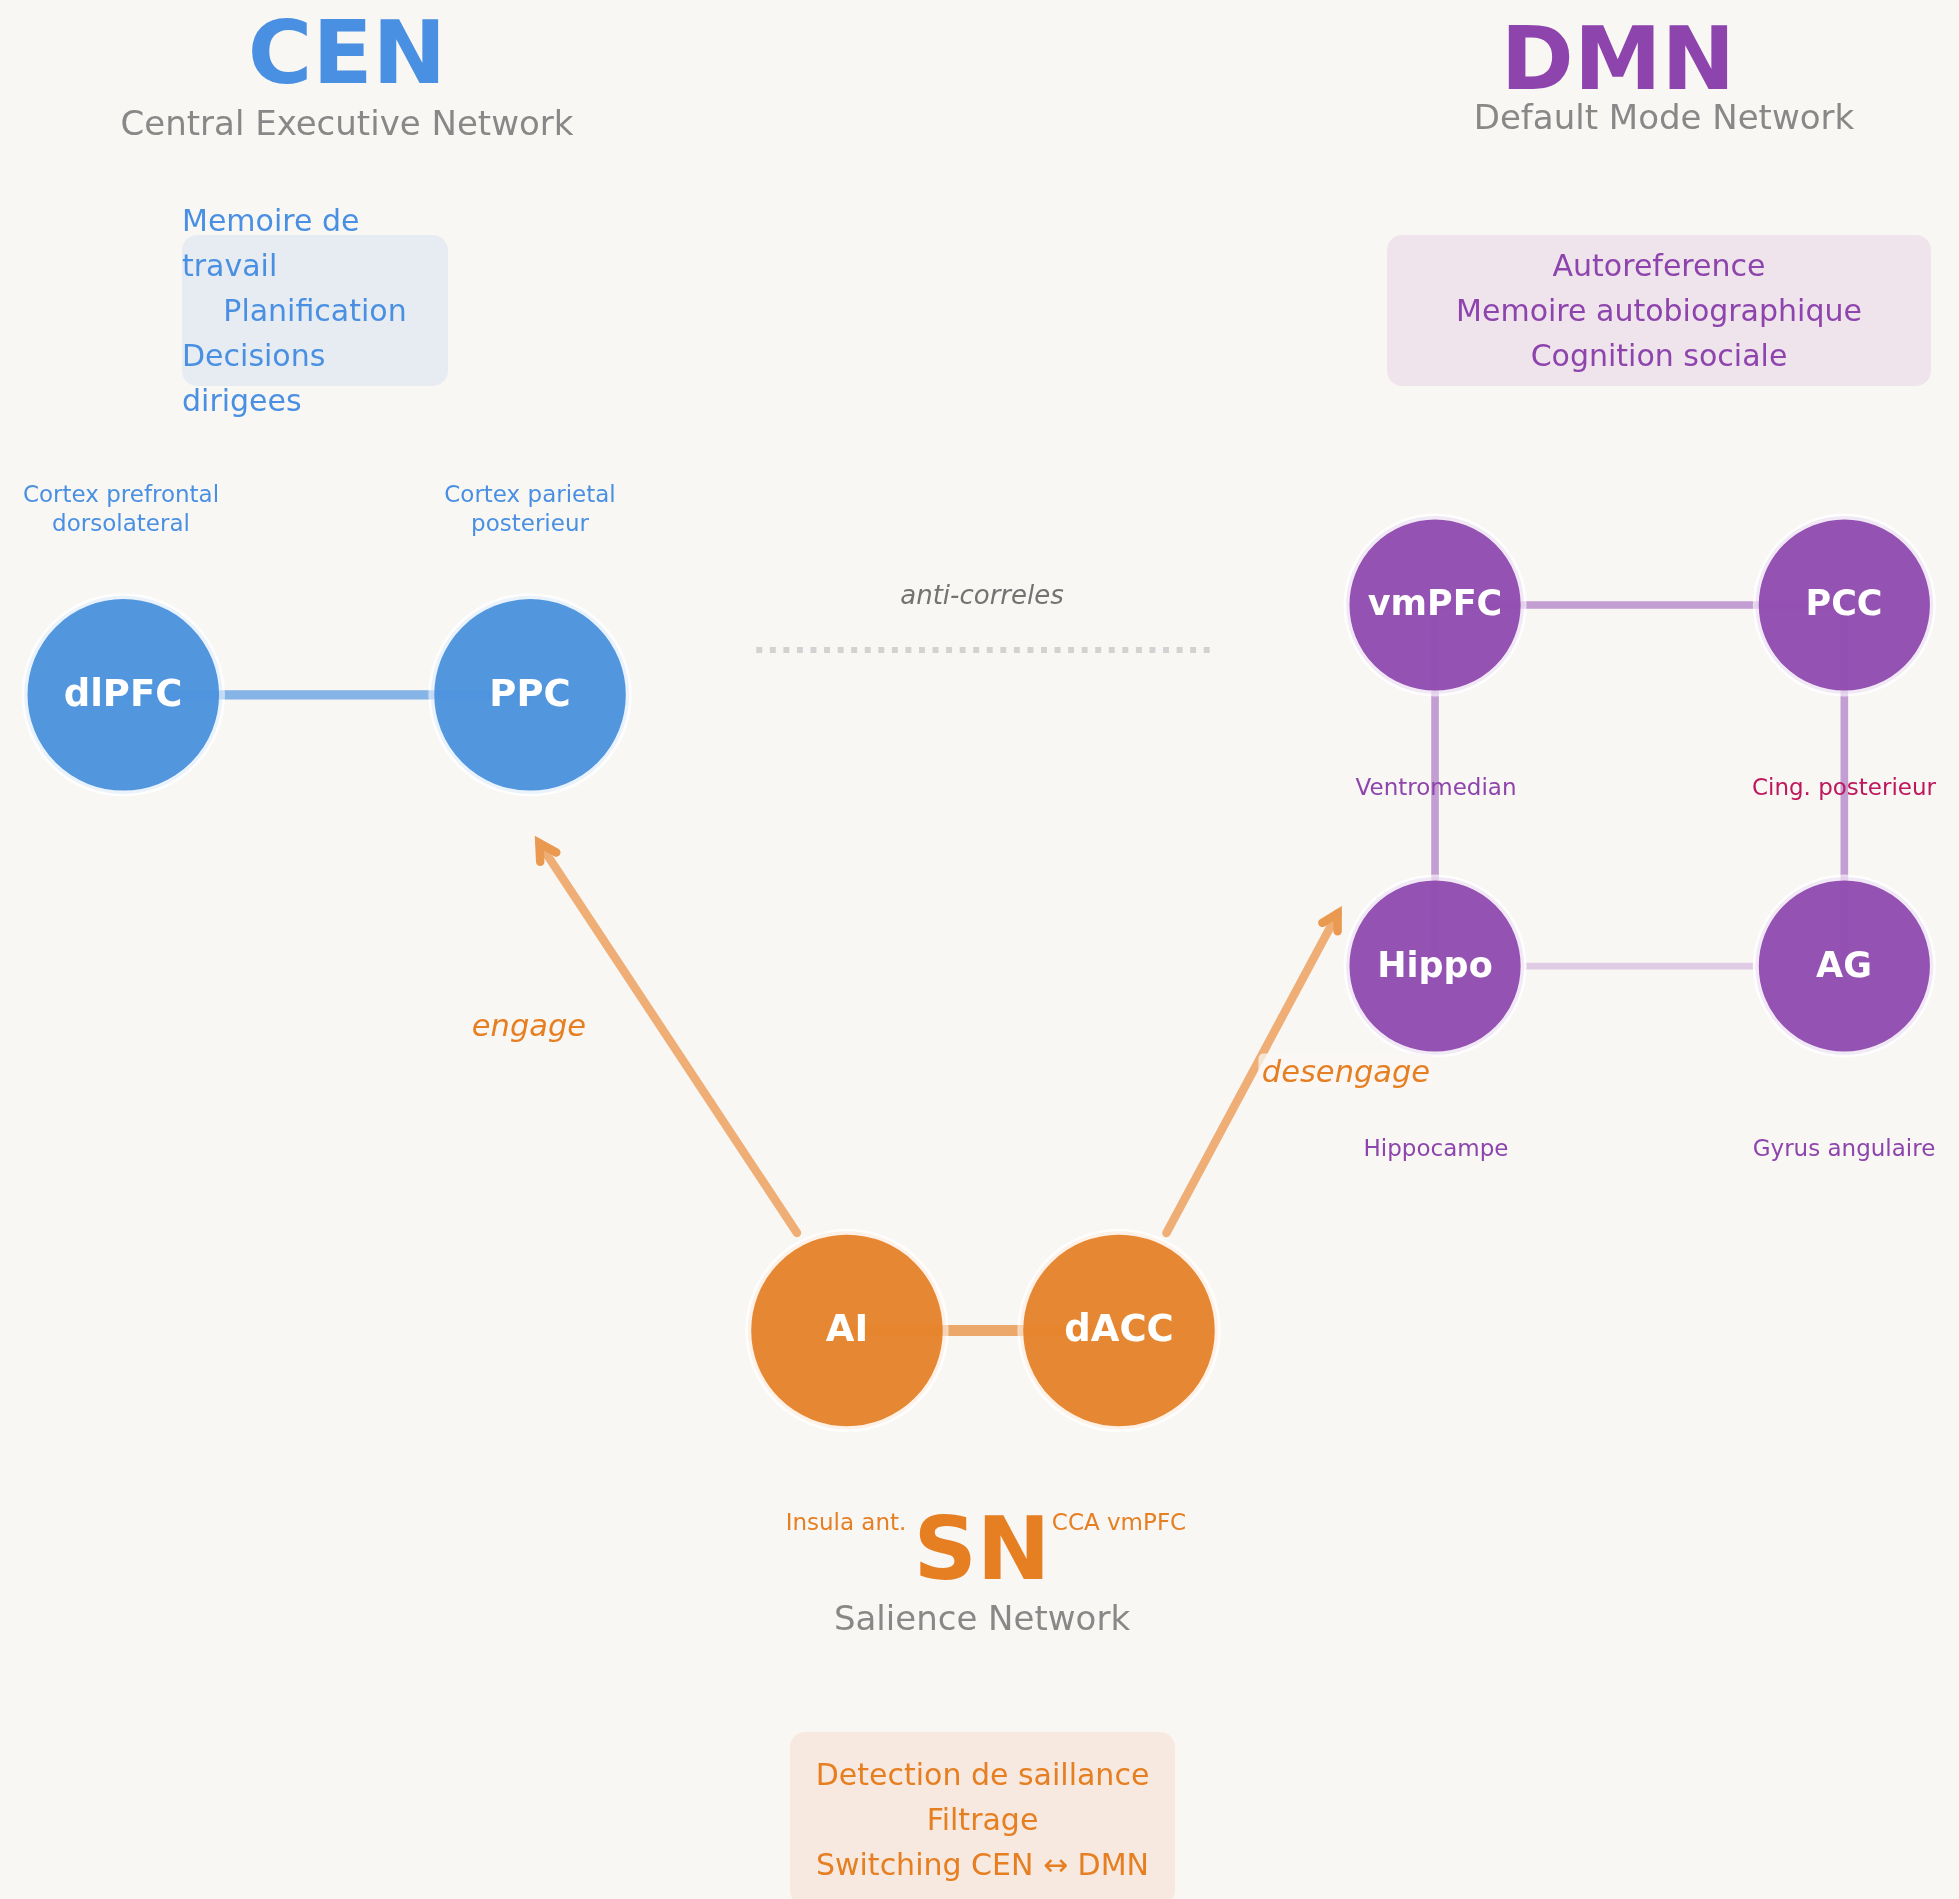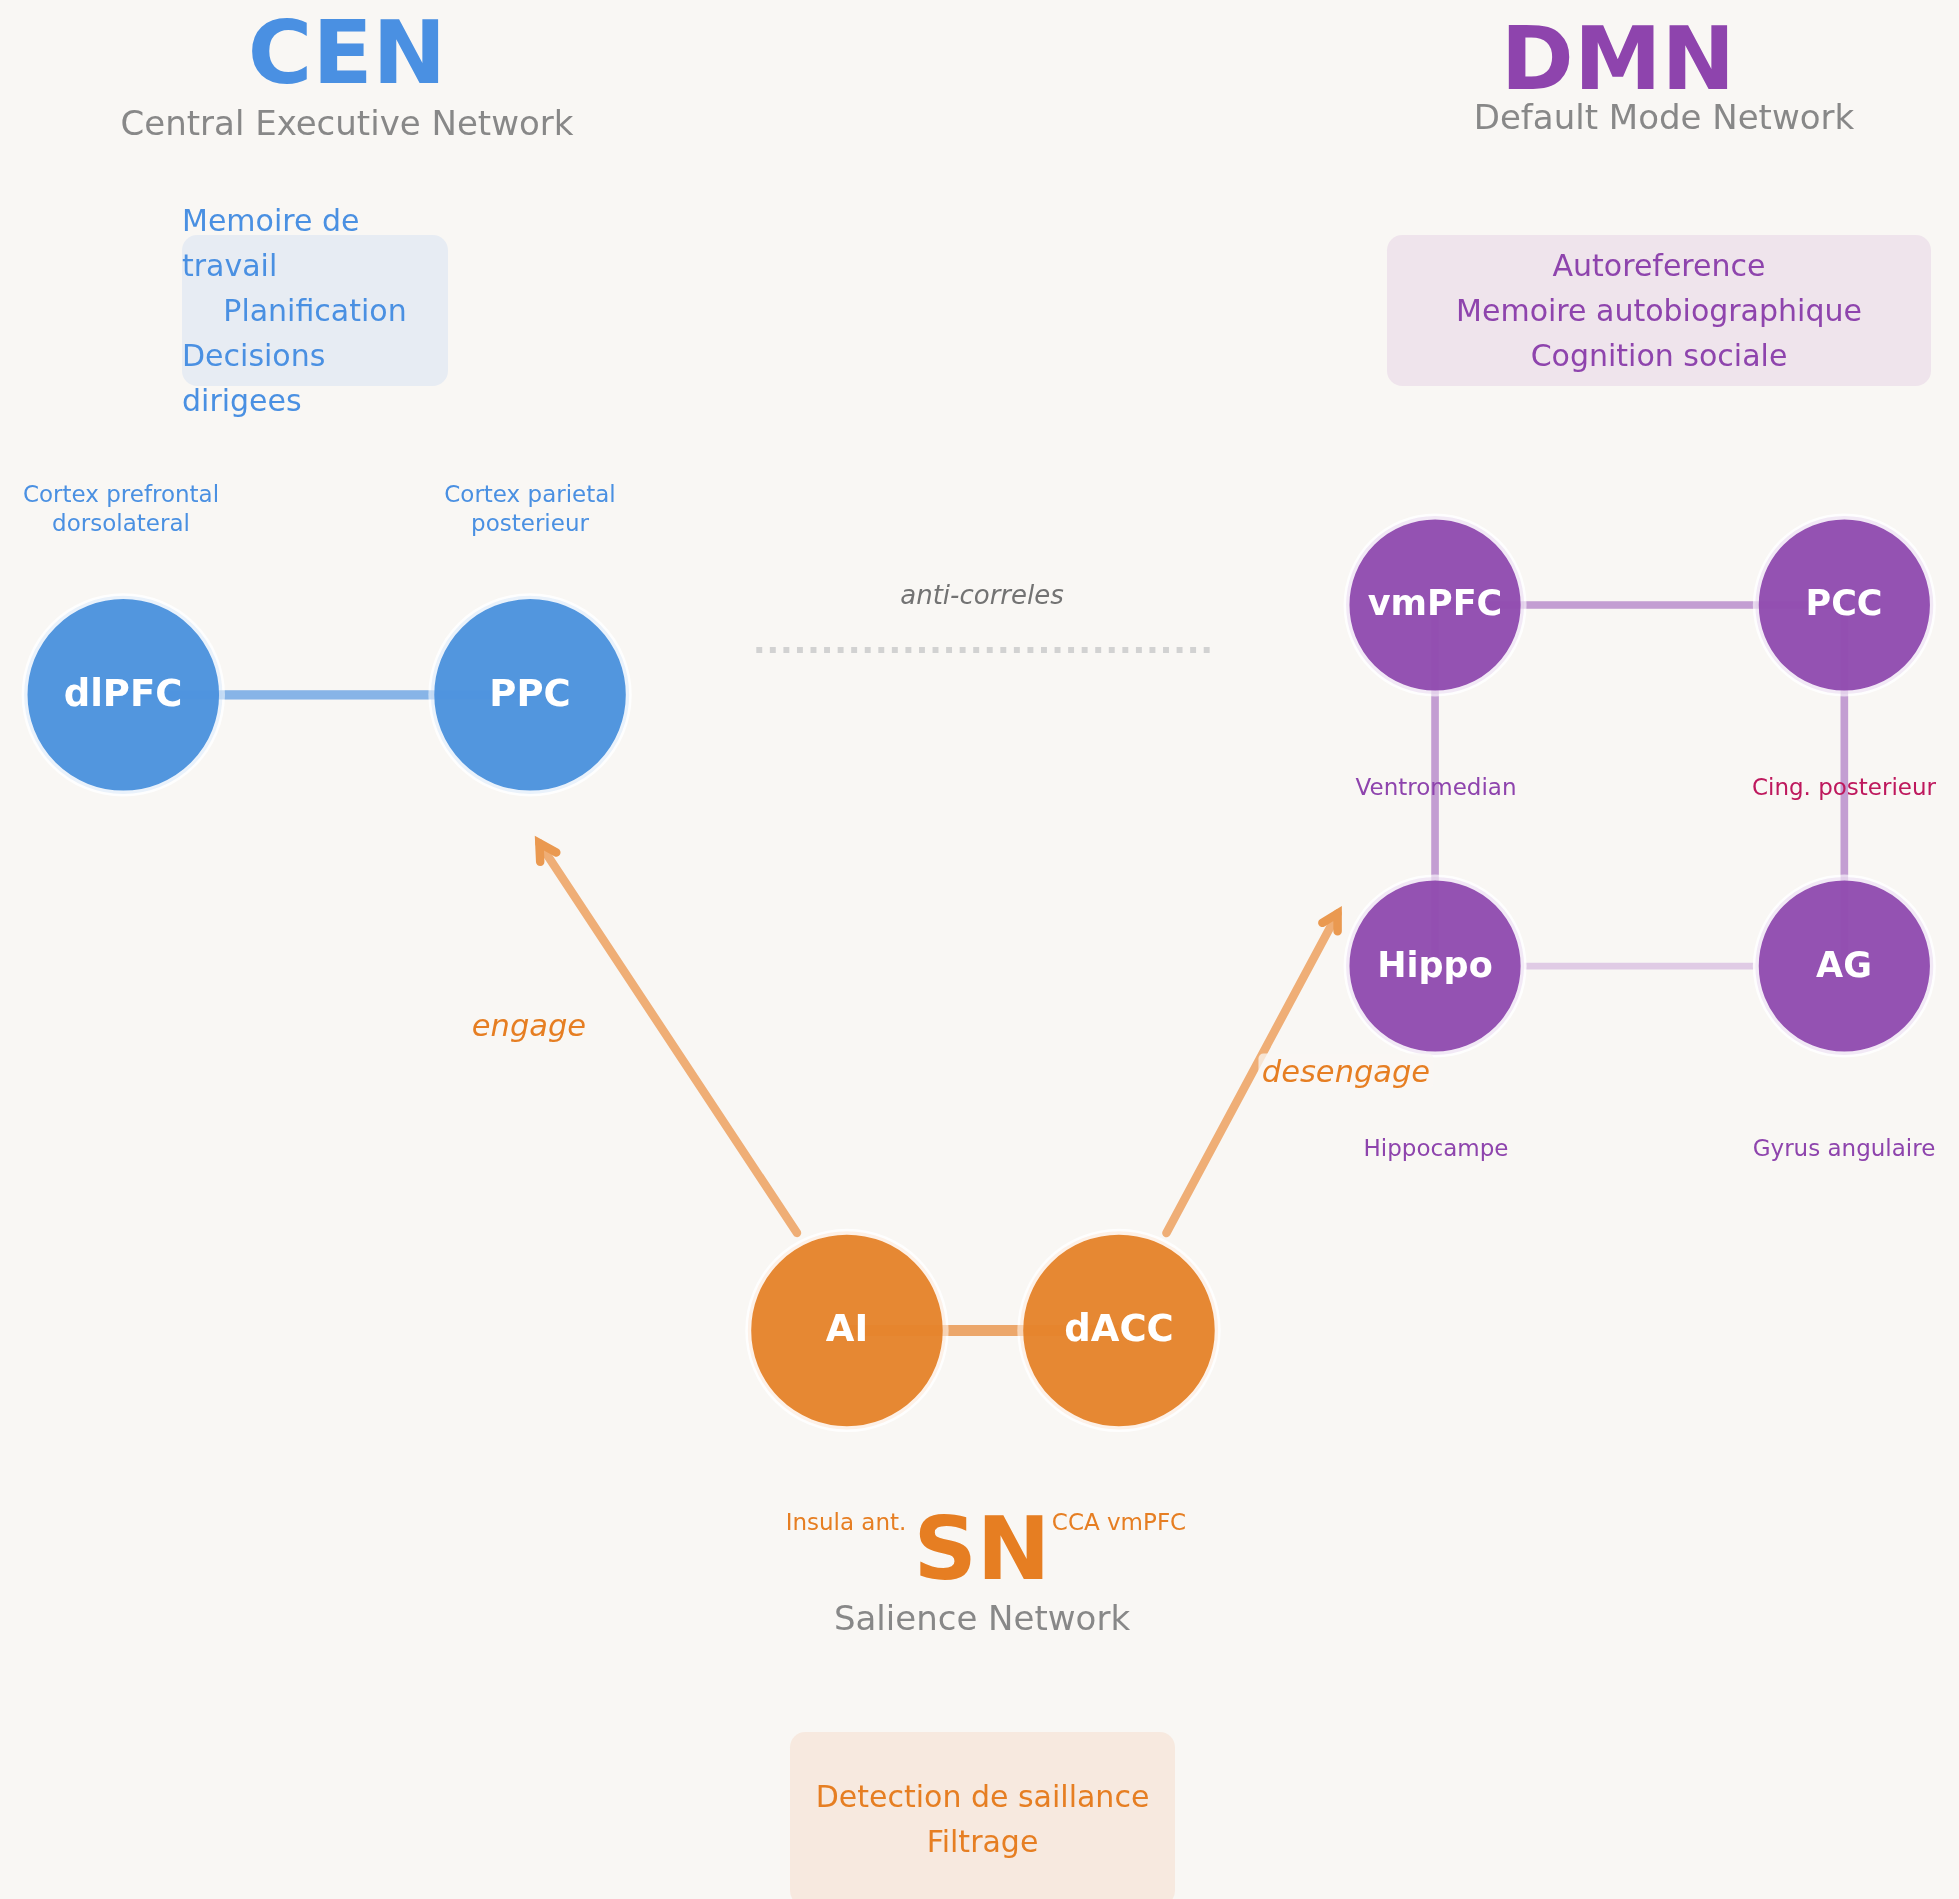--- a/index.html
+++ b/index.html
@@ -105,20 +105,21 @@
 
 <div class="func-box" style="left:1387px; top:235px; width:544px; height:151px; background:#efe4ec; color:#8e44ad;">
   <div>Autoreference</div>
   <div>Memoire autobiographique</div>
   <div>Cognition sociale</div>
 </div>
 
 <div class="func-box" style="left:790px; top:1732px; width:385px; height:174px; background:#f7e9df; color:#e67e22;">
   <div>Detection de saillance</div>
   <div>Filtrage</div>
+  <div>Switching CEN ↔ DMN</div>
 </div>
 
 <div class="abs region-label" style="left:121px; top:509px; color:#4a90e2;">
   <div>Cortex prefrontal</div>
   <div>dorsolateral</div>
 </div>
 <div class="abs region-label" style="left:530px; top:509px; color:#4a90e2;">
   <div>Cortex parietal</div>
   <div>posterieur</div>
 </div>

